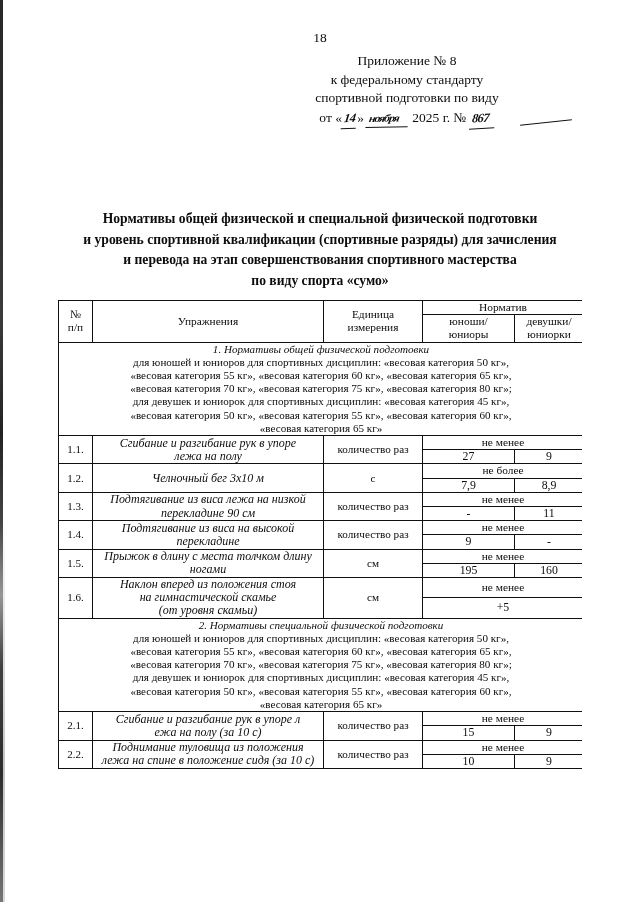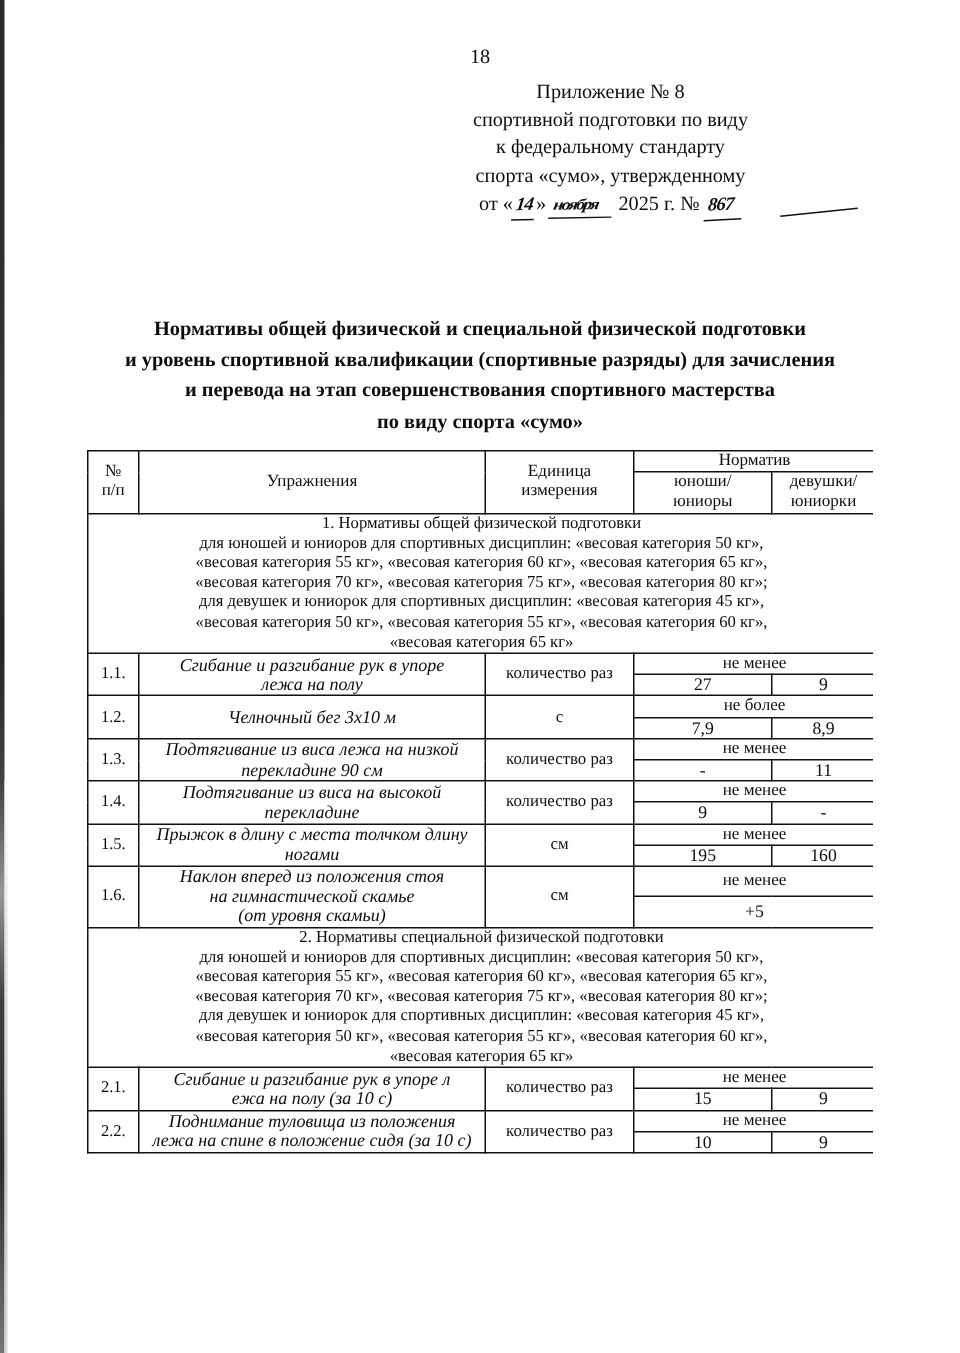--- a/index.html
+++ b/index.html
@@ -150,39 +150,38 @@
   td.val-cell  { font-size: 11.8px; padding: 1px 0 2px; }
   td.limit-cell {
     font-size: 11.4px;
     padding: 1px 0 1px;
   }
   td.section-cell {
     font-size: 11.1px;
     padding: 2px 10px 3px;
     line-height: 13.4px;
   }
-  td.section-cell .sec-title { display: block; }
+  td.section-cell .sec-title { display: block; font-style: italic; }
   td.section-cell .sec-ln { display: block; font-family: Liberation Serif, serif; }
   .ex-ln { display: block; }
 </style>
 </head>
 <body>
 
 <div id="page">
 
   <div id="scan-edge"></div>
   <div id="scan-edge2"></div>
 
   <div id="page-number">18</div>
 
   <div id="appendix-block">
     <span class="ln">Приложение № 8</span>
+    <span class="ln">к федеральному стандарту</span>
     <span class="ln">спортивной подготовки по виду</span>
-    <span class="ln">к федеральному стандарту</span>
-    <span class="ln">спорта «сумо», утвержденному</span>
     <span id="order-line">
       <span>от «</span><span class="hand">14</span><span>»</span>
       <span class="hand month">ноября</span>
       <span>2025 г. №</span>
       <span class="hand num">867</span>
       <span class="strike"></span>
     </span>
   </div>
 
   <div id="doc-title">

